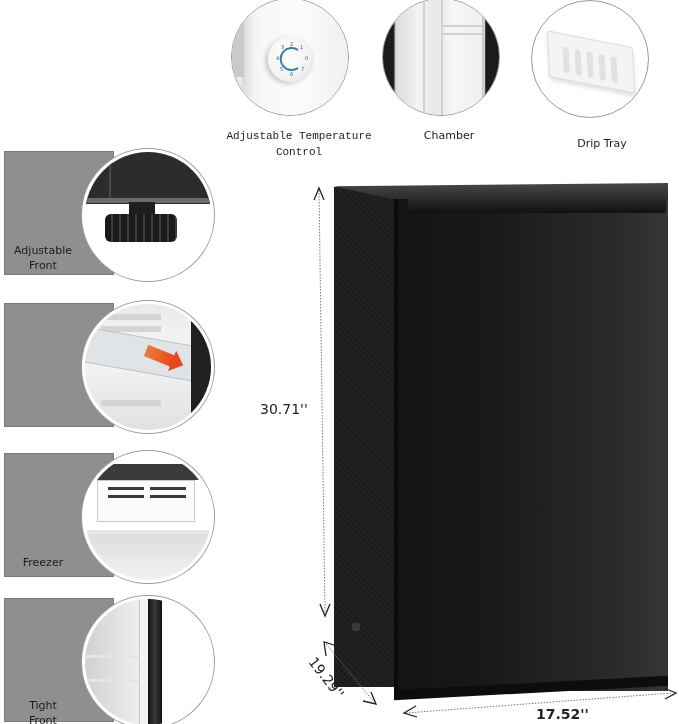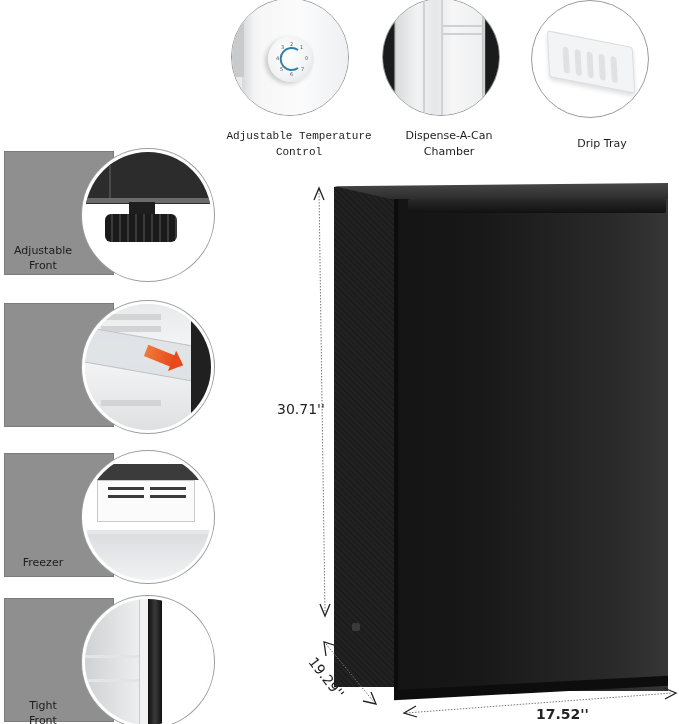--- a/index.html
+++ b/index.html
@@ -116,21 +116,20 @@
 <div class="top-feature" style="left:374px;">
   <div class="top-circle" style="left:8px; top:-2px;">
     <div class="dc-bg"></div>
     <div class="dc-line" style="left:40px;"></div>
     <div class="dc-line" style="left:58px;"></div>
     <div class="dc-line" style="left:100px;"></div>
     <div class="dc-bar" style="top:26px;"></div>
     <div class="dc-bar" style="top:34px;"></div>
   </div>
   <div class="top-label" style="left:-10px; top:128px;">
-    <div>Dispense-A-Can</div>
     <div>Chamber</div>
   </div>
 </div>
 
 <div class="top-feature" style="left:525px;">
   <div class="top-circle" style="left:6px; top:0px; background:#fff;">
     <div class="tray">
       <div class="tray-slot" style="left:14px;"></div>
       <div class="tray-slot" style="left:26px;"></div>
       <div class="tray-slot" style="left:38px;"></div>
@@ -222,15 +221,15 @@
 
   <line x1="326" y1="644" x2="374" y2="702" stroke="#777" stroke-width="1" stroke-dasharray="1.5,1.5"></line>
   <polyline points="326,656 324,642 337,646" fill="none" stroke="#222" stroke-width="1.3"></polyline>
   <polyline points="363,701 376,704 371,692" fill="none" stroke="#222" stroke-width="1.3"></polyline>
 
   <line x1="406" y1="713" x2="672" y2="693" stroke="#777" stroke-width="1" stroke-dasharray="1.5,1.5"></line>
   <polyline points="416,706 404,713 417,717" fill="none" stroke="#222" stroke-width="1.3"></polyline>
   <polyline points="664,688 676,693 665,699" fill="none" stroke="#222" stroke-width="1.3"></polyline>
 </svg>
 
-<div class="dim-text" style="left:277px; top:401px;">30.71''</div>
+<div class="dim-text" style="left:260px; top:401px;">30.71''</div>
 <div class="dim-text" style="left:318px; top:654px; transform: rotate(52deg); transform-origin: left top;">19.29''</div>
 <div class="dim-text" style="left:536px; top:706px;font-weight:bold;">17.52''</div>
 
 </body></html>

